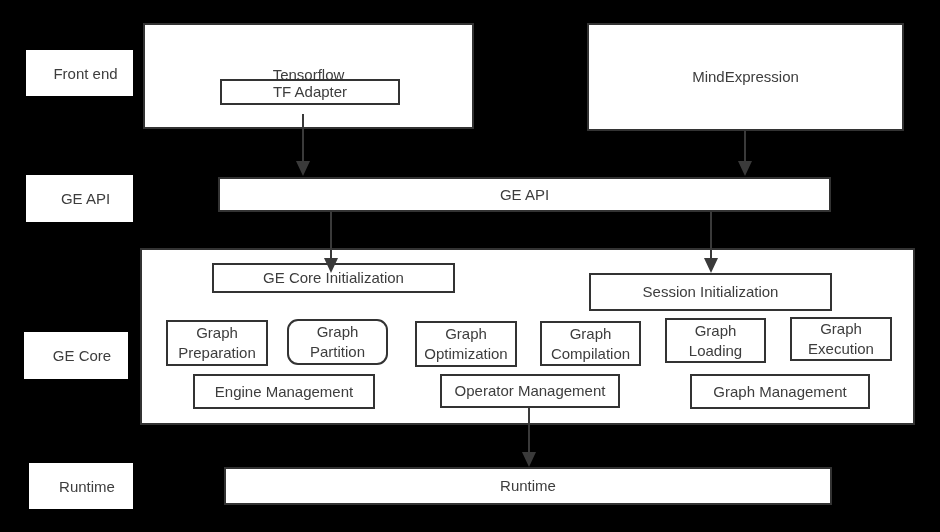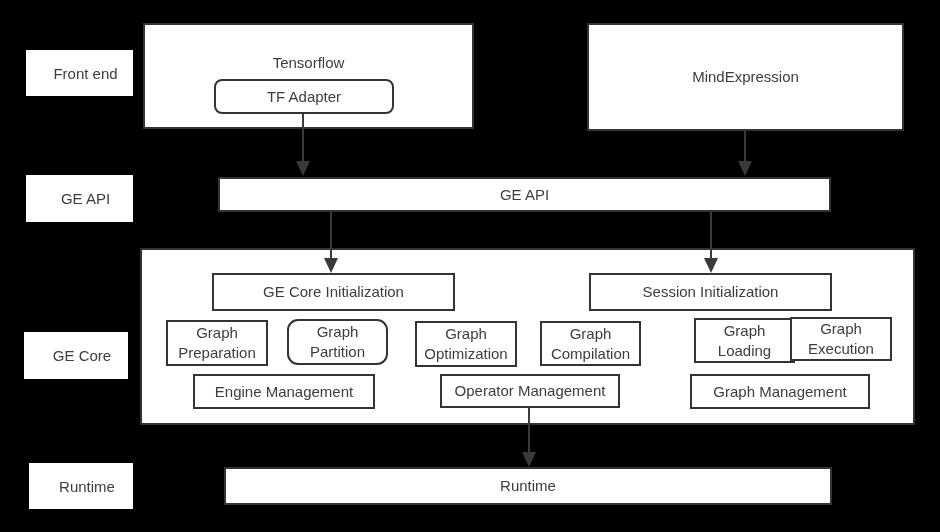--- a/index.html
+++ b/index.html
@@ -22,34 +22,34 @@
     display:flex;align-items:center;justify-content:center;
     text-align:center;font-size:15px;line-height:20px;
   }
   
   #lbl-front-end{left:26px;top:50px;width:107px;height:46px;}
   #lbl-ge-api{left:26px;top:175px;width:107px;height:47px;}
   #lbl-ge-core{left:24px;top:323px;width:104px;height:47px;margin-top:9px;}
   #lbl-runtime{left:29px;top:463px;width:104px;height:46px;}
   
   #box-tensorflow{left:143px;top:23px;width:331px;height:106px;align-items:flex-start;}
-  #box-tensorflow .box-title{display:block;width:100%;margin-top:28px;}
-  #box-tf-adapter{left:214px;top:79px;width:180px;height:35px;z-index:2;border-radius:8px;}
+  #box-tensorflow .box-title{display:block;width:100%;margin-top:40px;}
+  #box-tf-adapter{left:220px;top:79px;width:180px;height:26px;z-index:2;}
   #box-mindexpression{left:587px;top:23px;width:317px;height:108px;}
   
   #box-ge-api{left:218px;top:177px;width:613px;height:35px;}
   
   #box-ge-core{left:140px;top:248px;width:775px;height:177px;}
-  #box-ge-core-init{left:212px;top:273px;width:243px;height:38px;}
+  #box-ge-core-init{left:212px;top:263px;width:243px;height:30px;}
   #box-session-init{left:589px;top:273px;width:243px;height:38px;}
   #box-mod-0{left:166px;top:320px;width:102px;height:46px;}
   #box-mod-1{left:287px;top:319px;width:101px;height:46px;border-radius:11px;}
   #box-mod-2{left:415px;top:321px;width:102px;height:46px;}
   #box-mod-3{left:540px;top:321px;width:101px;height:45px;}
-  #box-mod-4{left:665px;top:318px;width:101px;height:45px;margin-left:29px;}
+  #box-mod-4{left:665px;top:318px;width:101px;height:45px;}
   #box-mod-5{left:790px;top:317px;width:102px;height:44px;align-items:flex-end;}
   #box-mgmt-0{left:193px;top:374px;width:182px;height:35px;}
   #box-mgmt-1{left:440px;top:374px;width:180px;height:34px;}
   #box-mgmt-2{left:690px;top:374px;width:180px;height:35px;}
   
   #box-runtime{left:224px;top:467px;width:608px;height:38px;}
   
   .arrow{position:absolute;width:14px;z-index:5;}
   .arrow .arrow-shaft{
     position:absolute;left:6px;top:0;bottom:13px;width:2px;

